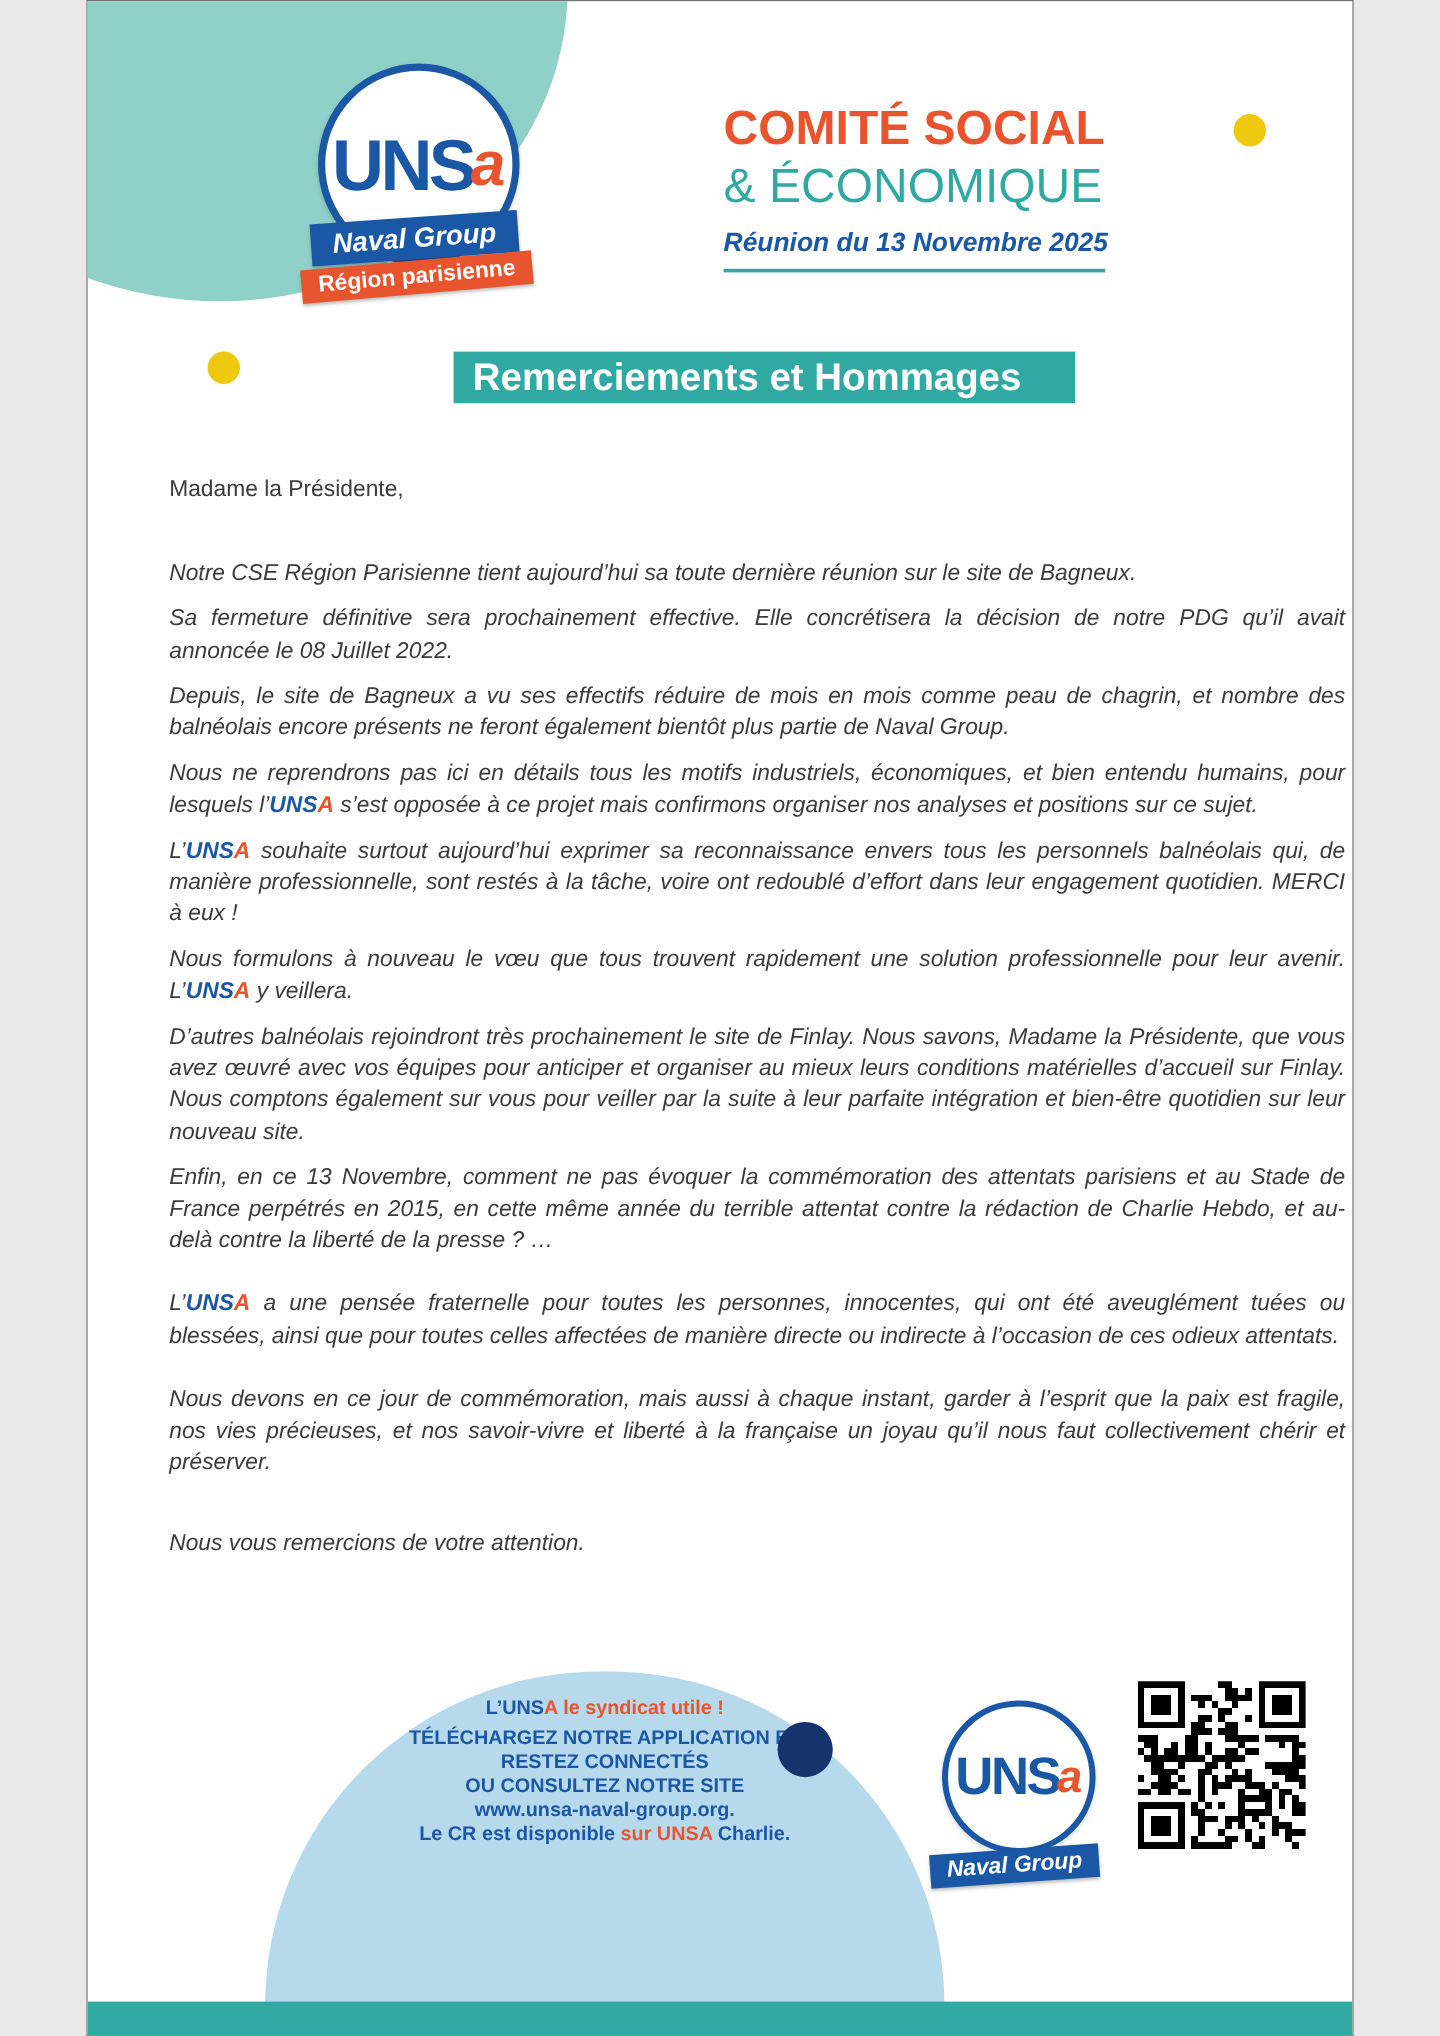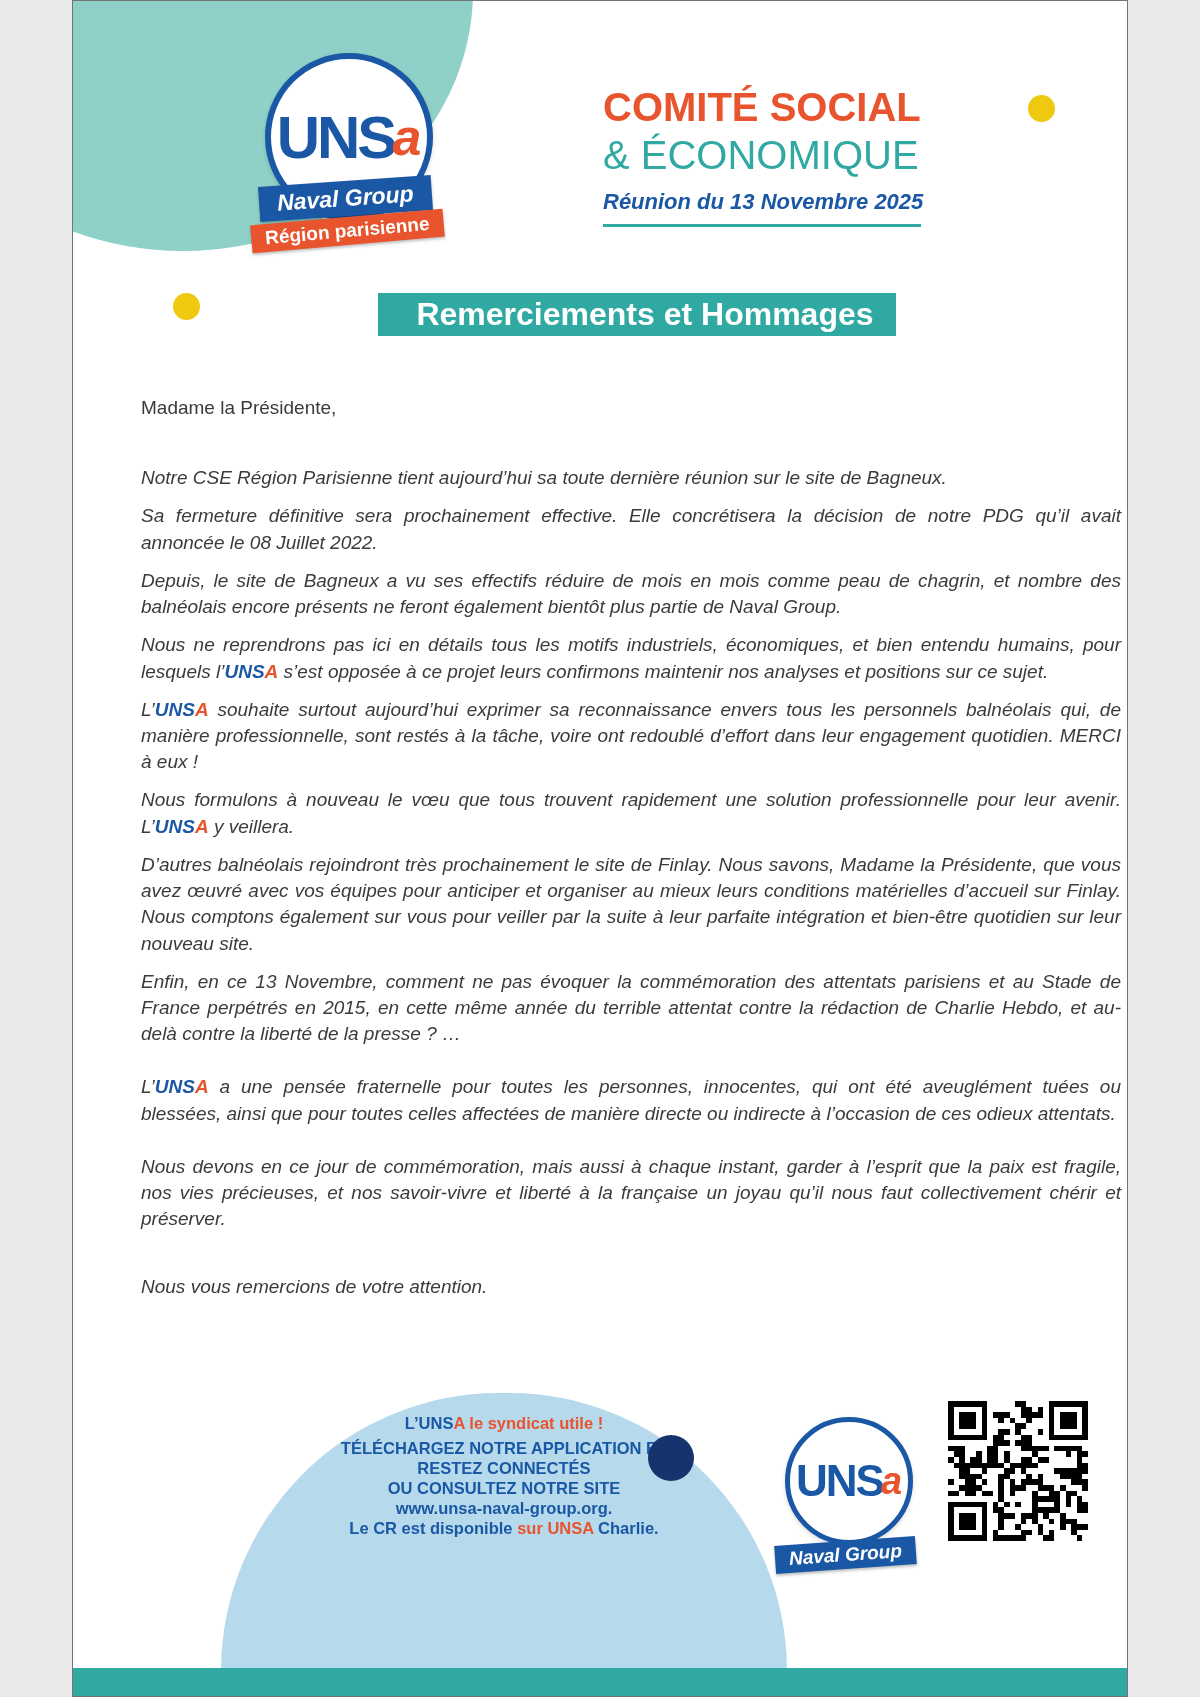--- a/index.html
+++ b/index.html
@@ -58,21 +58,21 @@
   .header { position:absolute; left:530px; top:84px; width:330px; }
   .h-line1 { font-size:40px; font-weight:bold; color:var(--orange,#E8542D); }
   .h-line2 { font-size:40px; font-weight:normal; color:var(--teal,#2FA9A2); margin-top:3px; }
   .h-date  { font-size:22px; font-weight:bold; font-style:italic; color:var(--blue,#1A57A5); margin-top:11px; }
   .h-rule  { height:3px; background:var(--teal,#2FA9A2); margin-top:9px; width:318px; }
 
   
   .title-banner {
     position:absolute; left:305px; top:292px; width:518px; height:43px;
     background:var(--teal,#2FA9A2); color:#ffffff; font-size:32px; font-weight:bold;
-    line-height:43px; padding-left:16px; white-space:nowrap;text-align:center;
+    line-height:43px; padding-left:16px; white-space:nowrap;
   }
 
   
   .letter-body {
     position:absolute; left:68px; top:394px; width:980px;
     color:var(--body_text,#3B3B3B); font-size:19px; line-height:1.38; text-align:justify;
   }
   .salutation { margin-bottom:44px; text-align:left; }
   .para { margin-top:12px;font-style:italic; }
   .para.gap-large  { margin-top:27px; }
@@ -126,21 +126,21 @@
   </div>
 
   <div class="title-banner">Remerciements et Hommages</div>
 
   <div class="letter-body">
     <p class="salutation">Madame la Présidente,</p>
     <div>
         <p class="para"><span>Notre CSE Région Parisienne tient aujourd’hui sa toute dernière réunion sur le site de Bagneux.</span></p>
         <p class="para"><span>Sa fermeture définitive sera prochainement effective. Elle concrétisera la décision de notre PDG qu’il avait annoncée le 08 Juillet 2022.</span></p>
         <p class="para"><span>Depuis, le site de Bagneux a vu ses effectifs réduire de mois en mois comme peau de chagrin, et nombre des balnéolais encore présents ne feront également bientôt plus partie de Naval Group.</span></p>
-        <p class="para"><span>Nous ne reprendrons pas ici en détails tous les motifs industriels, économiques, et bien entendu humains, pour lesquels l’</span><span class="ub">UNS</span><span class="ua">A</span><span> s’est opposée à ce projet leurs confirmons maintenir nos analyses et positions sur ce sujet.</span></p>
+        <p class="para"><span>Nous ne reprendrons pas ici en détails tous les motifs industriels, économiques, et bien entendu humains, pour lesquels l’</span><span class="ub">UNS</span><span class="ua">A</span><span> s’est opposée à ce projet mais confirmons organiser nos analyses et positions sur ce sujet.</span></p>
         <p class="para"><span>L’</span><span class="ub">UNS</span><span class="ua">A</span><span> souhaite surtout aujourd’hui exprimer sa reconnaissance envers tous les personnels balnéolais qui, de manière professionnelle, sont restés à la tâche, voire ont redoublé d’effort dans leur engagement quotidien. MERCI à eux !</span></p>
         <p class="para"><span>Nous formulons à nouveau le vœu que tous trouvent rapidement une solution professionnelle pour leur avenir. L’</span><span class="ub">UNS</span><span class="ua">A</span><span> y veillera.</span></p>
         <p class="para"><span>D’autres balnéolais rejoindront très prochainement le site de Finlay. Nous savons, Madame la Présidente, que vous avez œuvré avec vos équipes pour anticiper et organiser au mieux leurs conditions matérielles d’accueil sur Finlay. Nous comptons également sur vous pour veiller par la suite à leur parfaite intégration et bien-être quotidien sur leur nouveau site.</span></p>
         <p class="para"><span>Enfin, en ce 13 Novembre, comment ne pas évoquer la commémoration des attentats parisiens et au Stade de France perpétrés en 2015, en cette même année du terrible attentat contre la rédaction de Charlie Hebdo, et au-delà contre la liberté de la presse ? …</span></p>
         <p class="para gap-large"><span>L’</span><span class="ub">UNS</span><span class="ua">A</span><span> a une pensée fraternelle pour toutes les personnes, innocentes, qui ont été aveuglément tuées ou blessées, ainsi que pour toutes celles affectées de manière directe ou indirecte à l’occasion de ces odieux attentats.</span></p>
         <p class="para gap-large"><span>Nous devons en ce jour de commémoration, mais aussi à chaque instant, garder à l’esprit que la paix est fragile, nos vies précieuses, et nos savoir-vivre et liberté à la française un joyau qu’il nous faut collectivement chérir et préserver.</span></p>
         <p class="para gap-xlarge"><span>Nous vous remercions de votre attention.</span></p>
       </div>
   </div>
 

